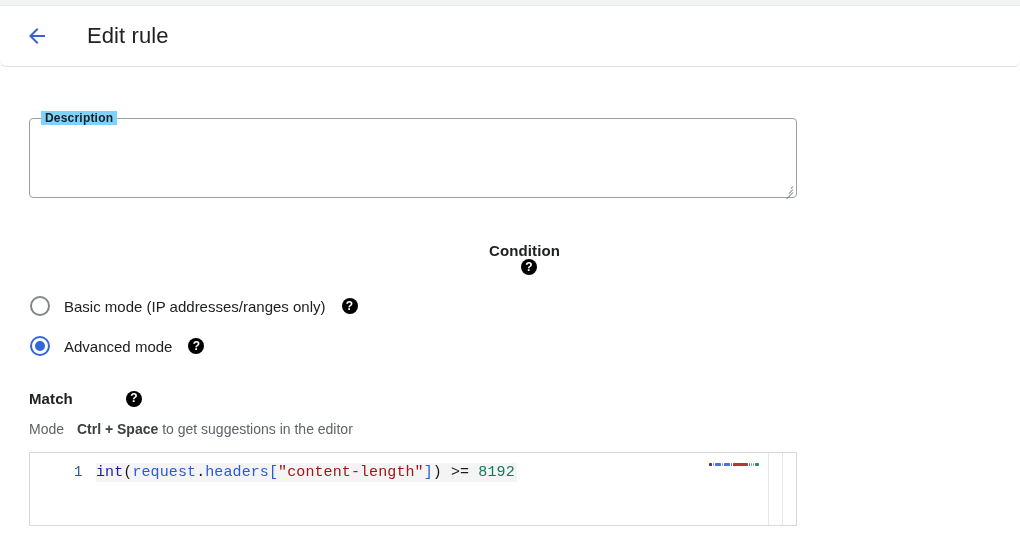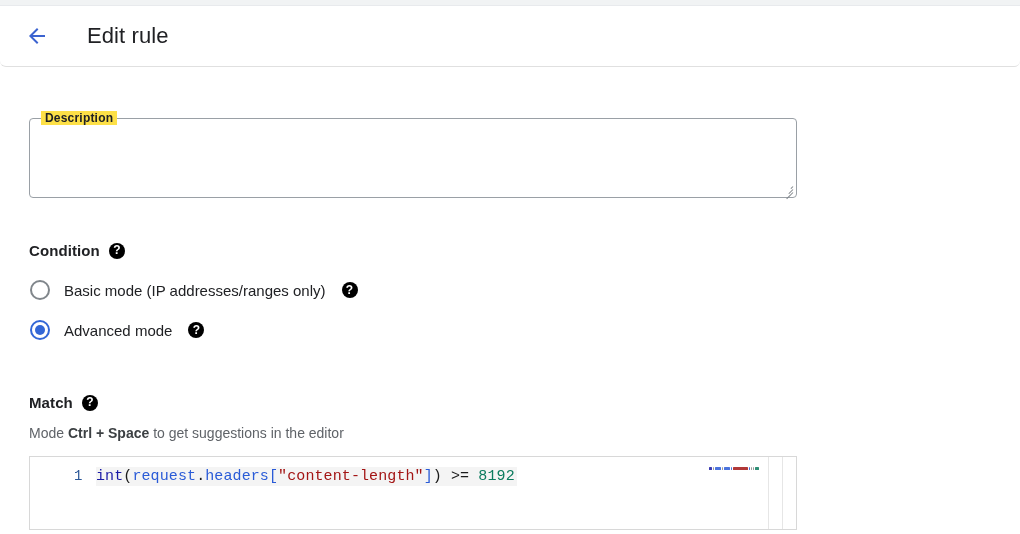--- a/index.html
+++ b/index.html
@@ -70,21 +70,21 @@
     margin-top: 51px;
     border: 1px solid #9aa0a6;
     border-radius: 4px;
     background: #fff;
   }
   .field-notch {
     position: absolute;
     top: -8px;
     left: 11px;
     padding: 0 4px;
-    background: #fde047;
+    background: #7dd3fc;
     font-size: 12px;
     font-weight: bold;
     color: #202124;
     line-height: 14px;
     letter-spacing: 0.2px;
   }
   .field-value {
     position: absolute;
     top: 10px;
     left: 13px;
@@ -126,23 +126,23 @@
 
   
   .section-head {
     display: flex;
     align-items: center;
     font-size: 15px;
     font-weight: bold;
     color: #202124;
     letter-spacing: 0.1px;
   }
-  .sec-condition { margin-top: 44px; }
+  .sec-condition { margin-top: 44px; flex-direction: column; }
   .sec-mode { margin-top: 18px; }
-  .sec-match { margin-top: 49px; }
+  .sec-match { margin-top: 29px; gap: 44px; }
 
   .help-icon {
     display: inline-flex;
     align-items: center;
     justify-content: center;
     width: 16px;
     height: 16px;
     border-radius: 50%;
     background: #000;
     color: #fff;
@@ -198,21 +198,21 @@
   }
   .radio-row .help-icon { margin-left: 16px; }
 
   
   .hint {
     margin-top: 13px;
     font-size: 14px;
     color: #5f6368;
     line-height: 18px;
   }
-  .hint b { color: #3c4043; font-weight: bold; }
+  .hint b { color: #3c4043; font-weight: bold; margin-left: 9px; }
 
   
   .editor {
     margin-top: 14px;
     width: 768px;
     height: 74px;
     border: 1px solid #d8d8d8;
     background: #fff;
     position: relative;
     overflow: hidden;

